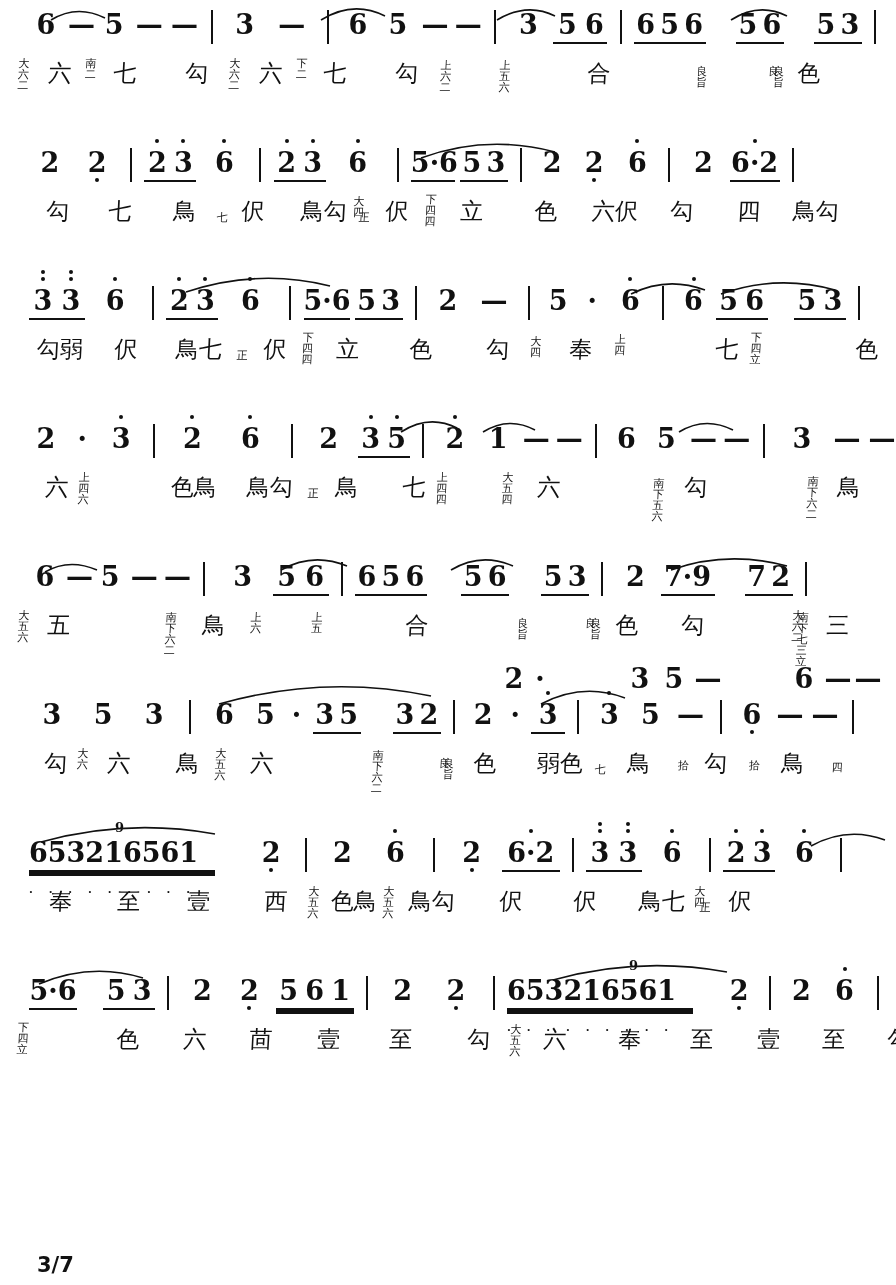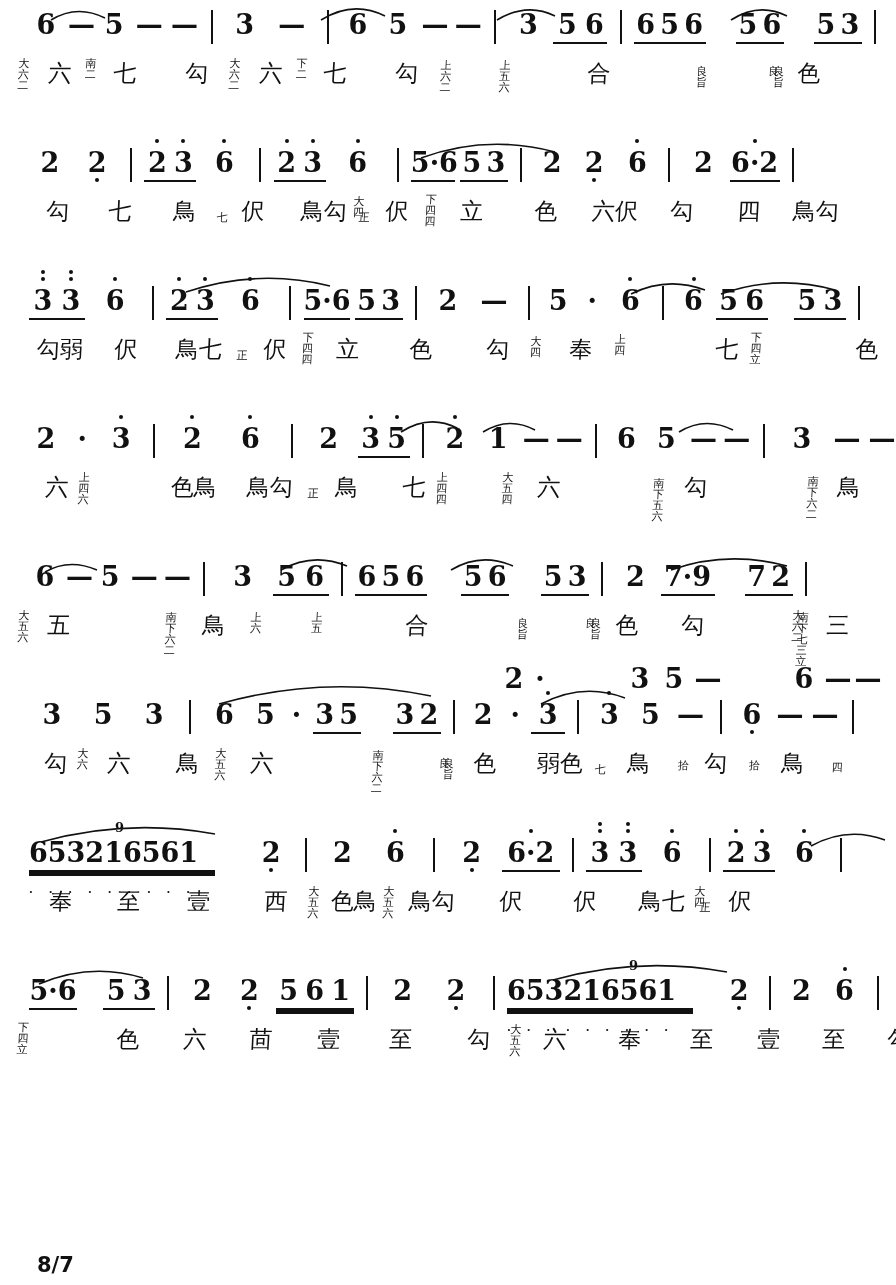--- a/index.html
+++ b/index.html
@@ -752,14 +752,14 @@
       <span class="gc" style="width:72px"><span class="main">奉</span></span>
       <span class="gc" style="width:62px"><span class="main">至</span></span>
       <span class="gc" style="width:62px"><span class="main">壹</span></span>
       <span class="gc" style="width:58px"><span class="main">至</span></span>
       <span class="gc" style="width:62px"><span class="main">勾</span></span>
       
       
     </div>
   </div>
 
-  <div class="pagenum">8/7</div>
+  <div class="pagenum">3/7</div>
 </div>
 
 </body></html>

